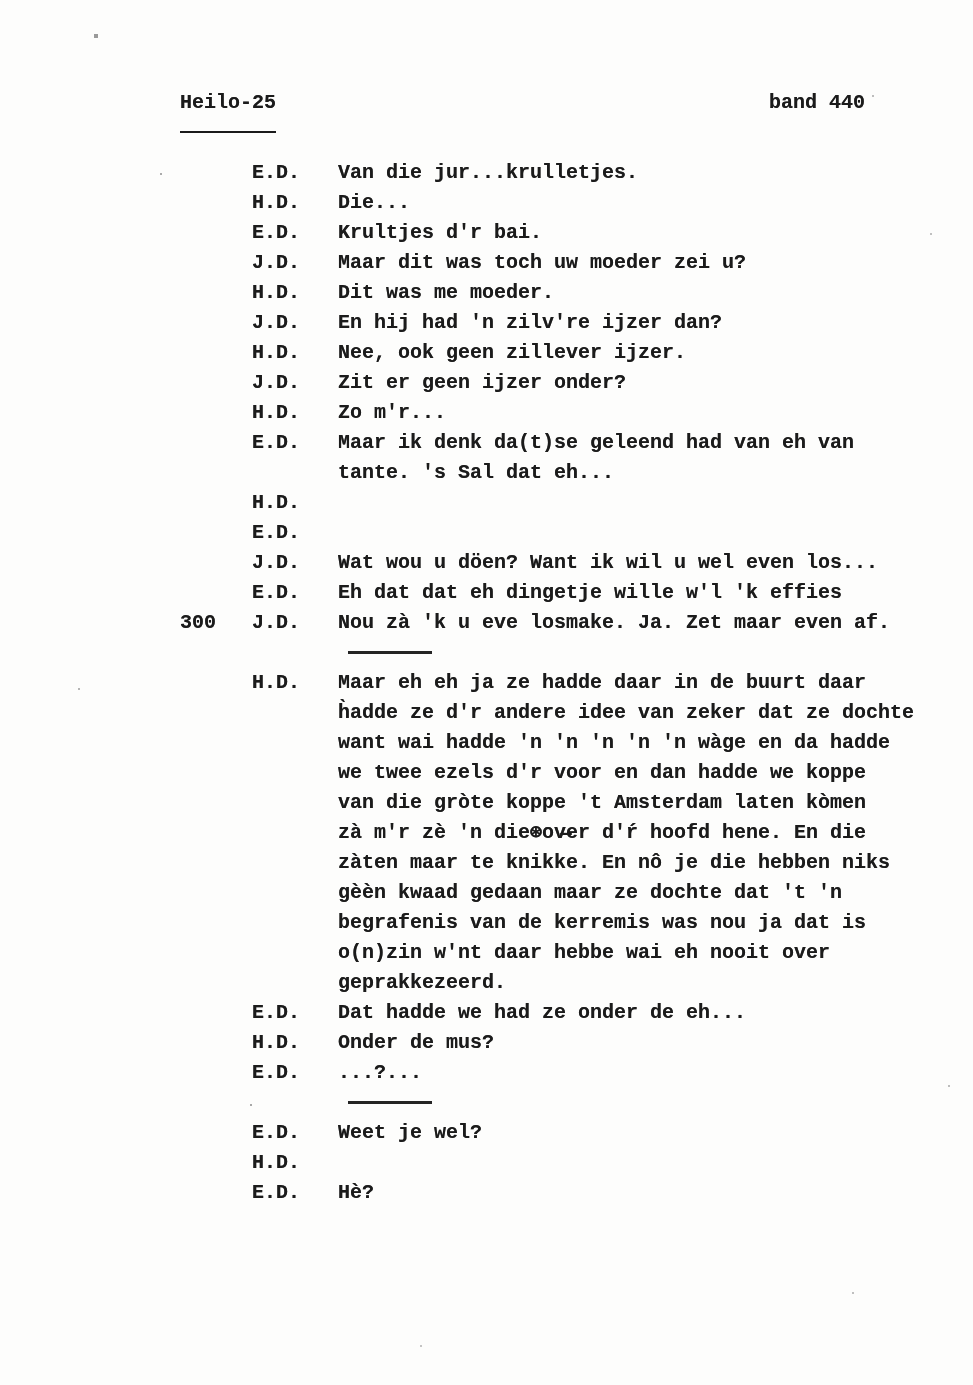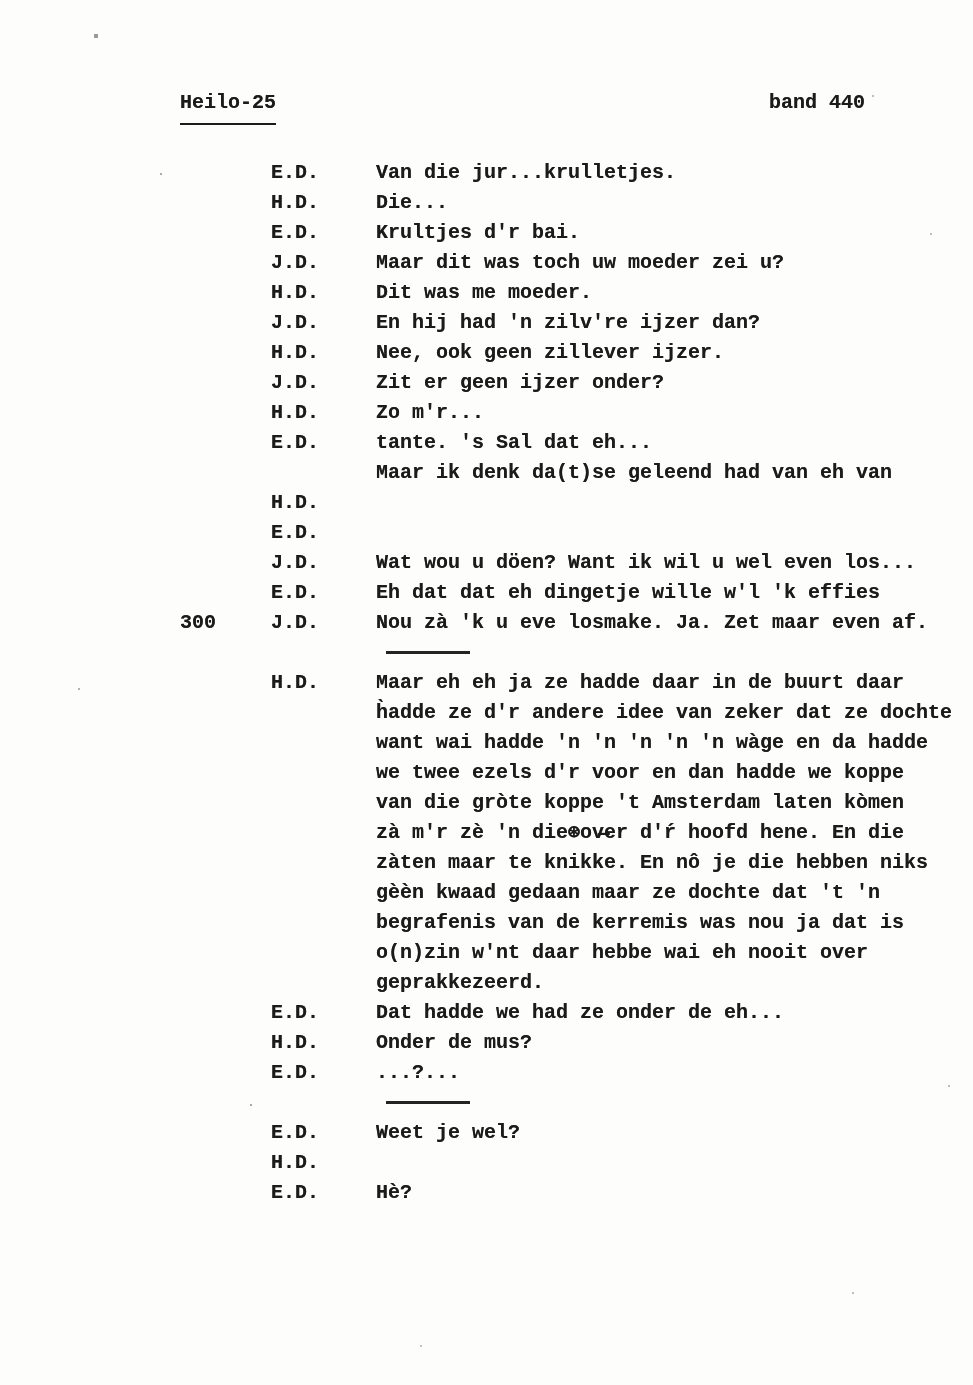--- a/index.html
+++ b/index.html
@@ -30,24 +30,24 @@
       250px 1104px 0 0 #a8a8a8,
       420px 1345px 0 0 #c4c4c4,
       852px 1292px 0 0 #bfbfbf;
   }
   .header{
     display:flex;justify-content:space-between;align-items:flex-start;
     height:30px;
   }
   .doc-id{
     border-bottom:2px solid #1b1b1b;
-    padding-bottom:5px;
+    padding-bottom:13px;
   }
   .dialogue{margin-top:40px;}
-  .row{display:flex;gap:19px;}
+  .row{display:flex;}
   .col{flex:0 0 auto;}
   .col.margin{width:72px;}
   .col.speaker{width:78px;}
   .col.text{flex:1 1 auto;white-space:pre;margin-left:8px;}
   .line{height:30px;}
   .divider{
     width:84px;height:0;
     border-top:3px solid #242424;
     margin-top:13px;margin-left:10px;
   }
@@ -104,21 +104,21 @@
         <div class="col text"><div class="line">Zit er geen ijzer onder?</div></div>
       </div>
       <div class="row">
         <div class="col margin"></div>
         <div class="col speaker">H.D.</div>
         <div class="col text"><div class="line">Zo m'r...</div></div>
       </div>
       <div class="row">
         <div class="col margin"></div>
         <div class="col speaker">E.D.</div>
-        <div class="col text"><div class="line">tante. 's Sal dat eh...</div><div class="line">Maar ik denk da(t)se geleend had van eh van</div></div>
+        <div class="col text"><div class="line">Maar ik denk da(t)se geleend had van eh van</div><div class="line">tante. 's Sal dat eh...</div></div>
       </div>
       <div class="row">
         <div class="col margin"></div>
         <div class="col speaker">H.D.</div>
       </div>
       <div class="row">
         <div class="col margin"></div>
         <div class="col speaker">E.D.</div>
       </div>
       <div class="row">

